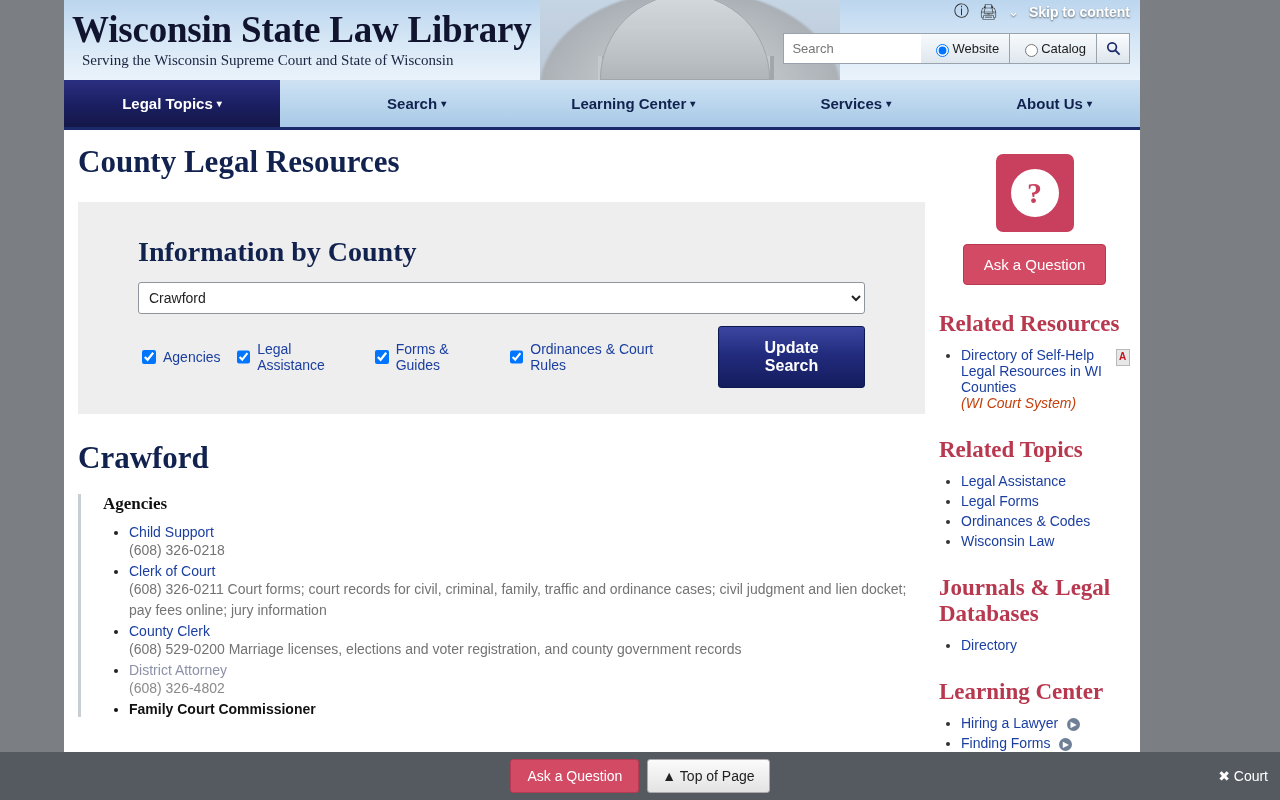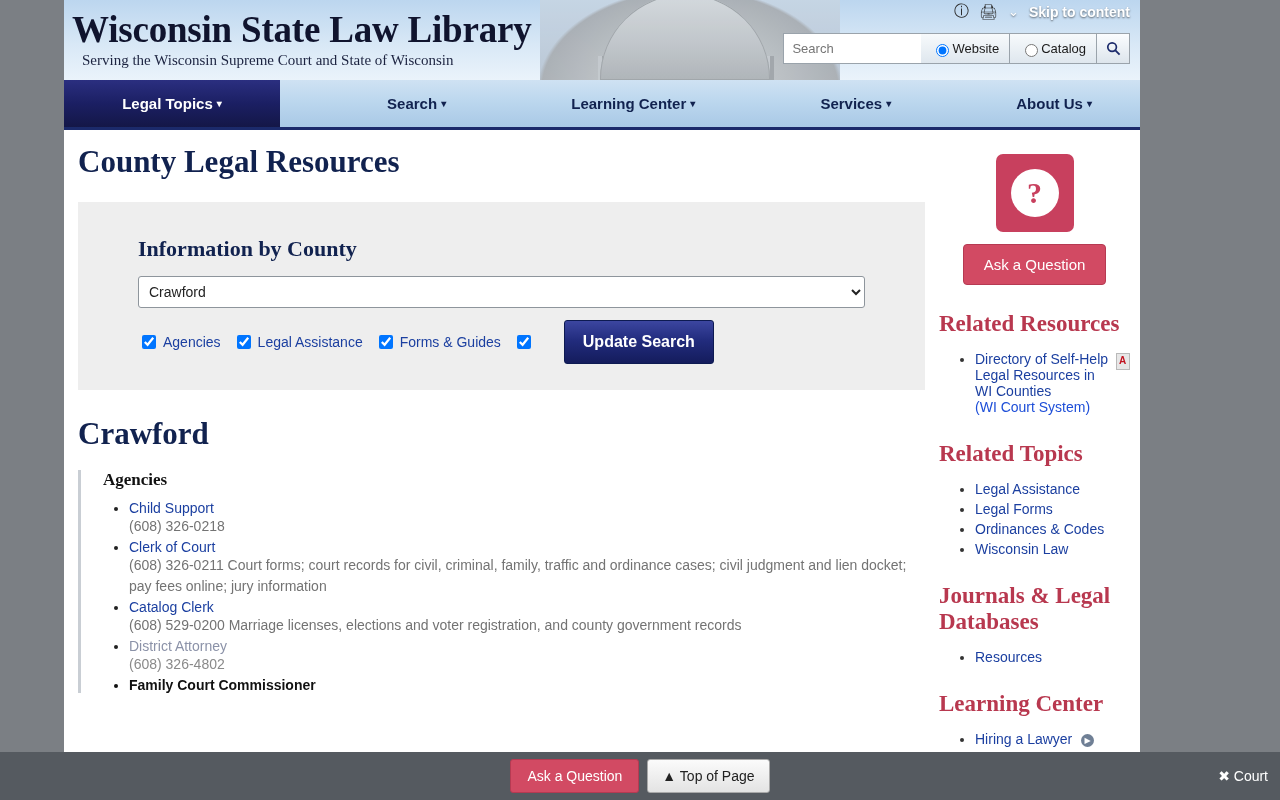--- a/index.html
+++ b/index.html
@@ -107,21 +107,21 @@
 
   h1.page-title{
     font-family:"Liberation Serif", serif; font-size:31px; color:#11224f;
     margin:0 0 22px 0; font-weight:bold;
   }
 
   .panel{
     background:#eeeeee; padding:24px 60px 26px 60px; margin-bottom:26px;
   }
   .panel h2{
-    font-family:"Liberation Serif", serif; font-size:22px; color:#11224f;
+    font-family:"Liberation Serif", serif; font-size:28px; color:#11224f;
     margin:10px 0 14px 0;
   }
   select.county{
     width:727px; height:32px; padding:4px 6px; font-size:14px;
     border:1px solid #8e959c; border-radius:3px; background:#fff; color:#222;
   }
   .filters{ display:flex; align-items:center; gap:0; margin-top:12px; }
   .filters label{ font-size:14px; color:#1b3fa0; margin-right:12px; display:flex; align-items:center; gap:4px; }
   .filters input[type=checkbox]{ width:14px; height:14px; }
   .update-btn{
@@ -159,24 +159,24 @@
     color:#c8405e; font-size:30px; font-weight:bold; font-family:"Liberation Serif",serif;
   }
   .ask-btn{
     display:inline-block; background:#d24a63; color:#fff; font-size:15px;
     padding:11px 20px; border-radius:4px; border:1px solid #b63a52; cursor:pointer;
   }
   .rail h3{
     font-family:"Liberation Serif", serif; font-size:23px; color:#b8384f;
     margin:26px 0 10px 0;
   }
-  .rail ul{ margin:14px; padding-left:22px; }
+  .rail ul{ margin:0; padding-left:22px; }
   .rail li{ margin-bottom:4px; color:#333; }
   .rail a{ color:#1b3fa0; text-decoration:none; }
-  .rail .note{ color:#1d4ed8; }
+  .rail .note{ font-style:italic; color:#c2410c; }
   .pdf-ico{
     float:right; width:14px; height:17px; margin-left:6px; margin-top:2px;
     background:#e7e7e7; border:1px solid #b9b9b9; position:relative;
   }
   .pdf-ico:after{
     content:"A"; position:absolute; left:2px; top:1px; font-size:10px; color:#c1121f; font-weight:bold;
   }
   .res-row{ position:relative; }
   .play{
     display:inline-block; width:13px; height:13px; border-radius:50%;
@@ -295,40 +295,41 @@
           <label>
             <input type="checkbox" checked="" style="">
             <span>Legal Assistance</span>
           </label>
           <label>
             <input type="checkbox" checked="" style="">
             <span>Forms &amp; Guides</span>
           </label>
           <label>
             <input type="checkbox" checked="" style="">
+            <span>Ordinances &amp; Court Rules</span>
           </label>
           <button class="update-btn">Update Search</button>
         </div>
       </div>
 
       <h2 class="county-name">Crawford</h2>
 
       <div class="results">
         <h3>Agencies</h3>
         <ul>
           <li>
             <a href="#">Child Support</a><br>
             <span class="det">(608) 326-0218</span>
           </li>
           <li>
             <a href="#">Clerk of Court</a><br>
             <span class="det">(608) 326-0211 Court forms; court records for civil, criminal, family, traffic and ordinance cases; civil judgment and lien docket; pay fees online; jury information</span>
           </li>
           <li>
-            <a href="#">Catalog Clerk</a><br>
+            <a href="#">County Clerk</a><br>
             <span class="det">(608) 529-0200 Marriage licenses, elections and voter registration, and county government records</span>
           </li>
           <li class="dim">
             <a href="#">District Attorney</a><br>
             <span class="det">(608) 326-4802</span>
           </li>
           <li class="bold">
             <span>Family Court Commissioner</span>
           </li>
         </ul>
@@ -358,21 +359,21 @@
       <h3>Related Topics</h3>
       <ul>
         <li><a href="#">Legal Assistance</a></li>
         <li><a href="#">Legal Forms</a></li>
         <li><a href="#">Ordinances &amp; Codes</a></li>
         <li><a href="#">Wisconsin Law</a></li>
       </ul>
 
       <h3>Journals &amp; Legal Databases</h3>
       <ul>
-        <li><a href="#">Resources</a></li>
+        <li><a href="#">Directory</a></li>
       </ul>
 
       <h3>Learning Center</h3>
       <ul>
         <li>
           <a href="#">Hiring a Lawyer</a>
           <span class="play">▶</span>
         </li>
         <li>
           <a href="#">Finding Forms</a>

